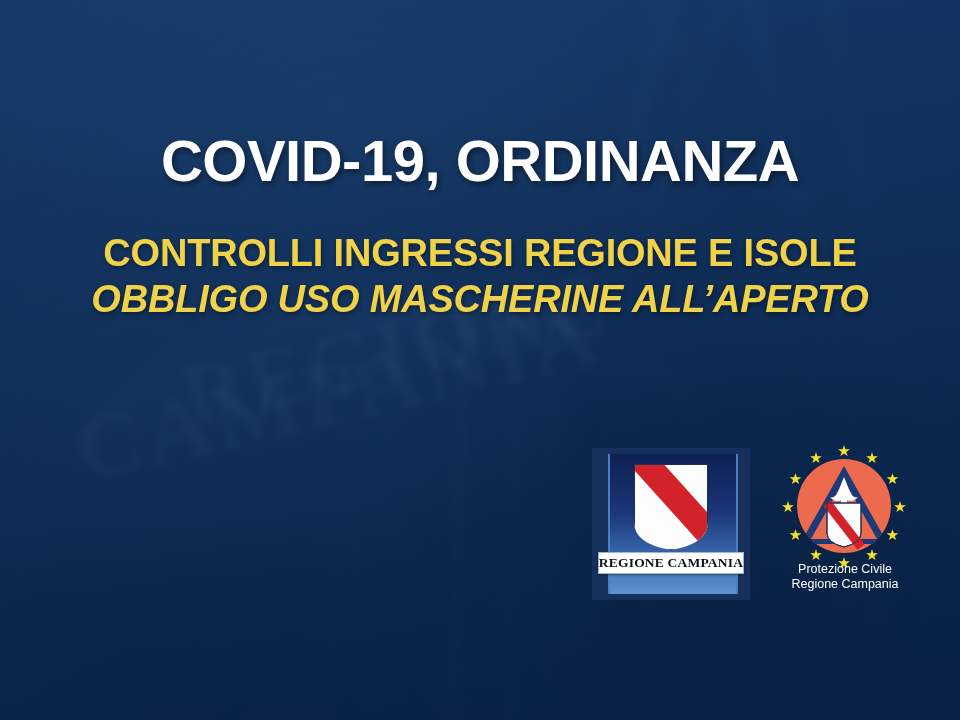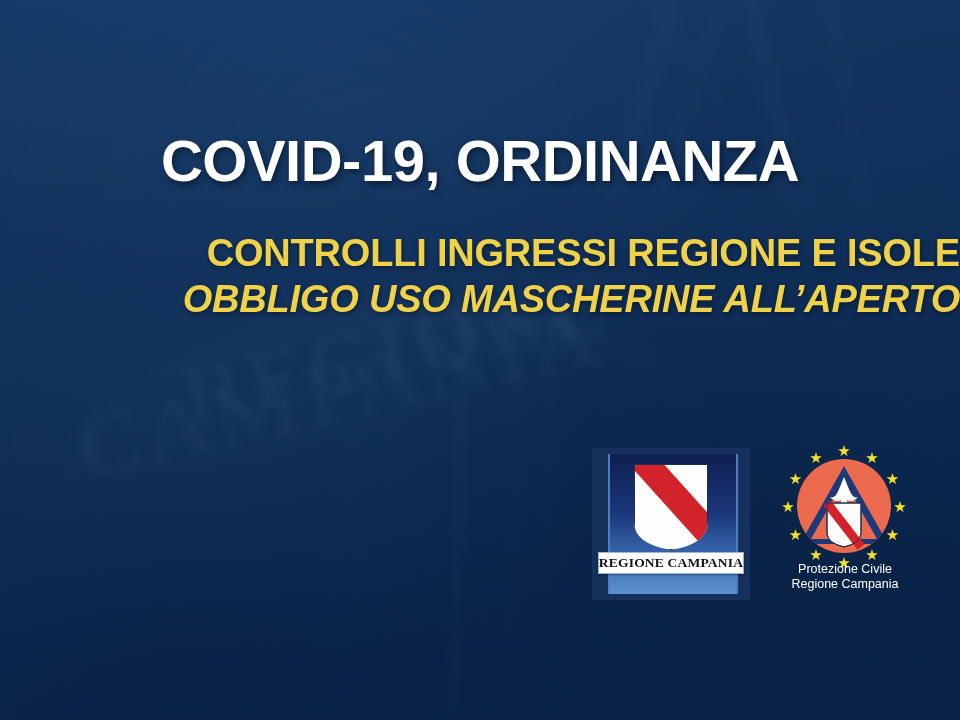--- a/index.html
+++ b/index.html
@@ -124,21 +124,20 @@
   }
   .subtitle{
     position:absolute;left:0;width:960px;
     color:#f0d24a;
     font-size:38px;
     font-weight:700;
     letter-spacing:-0.2px;
     line-height:1.05;
     text-shadow:1px 2px 5px rgba(0,0,0,.40);
     white-space:nowrap;
-    text-align:right;
   }
   .sub1{top:234px;}
   .sub2{top:280px;font-style:italic;}
 
   
   .logos{position:absolute;left:592px;top:448px;width:330px;height:165px;}
 
   
   .rc-logo{
     position:absolute;left:0px;top:0px;width:158px;height:152px;

